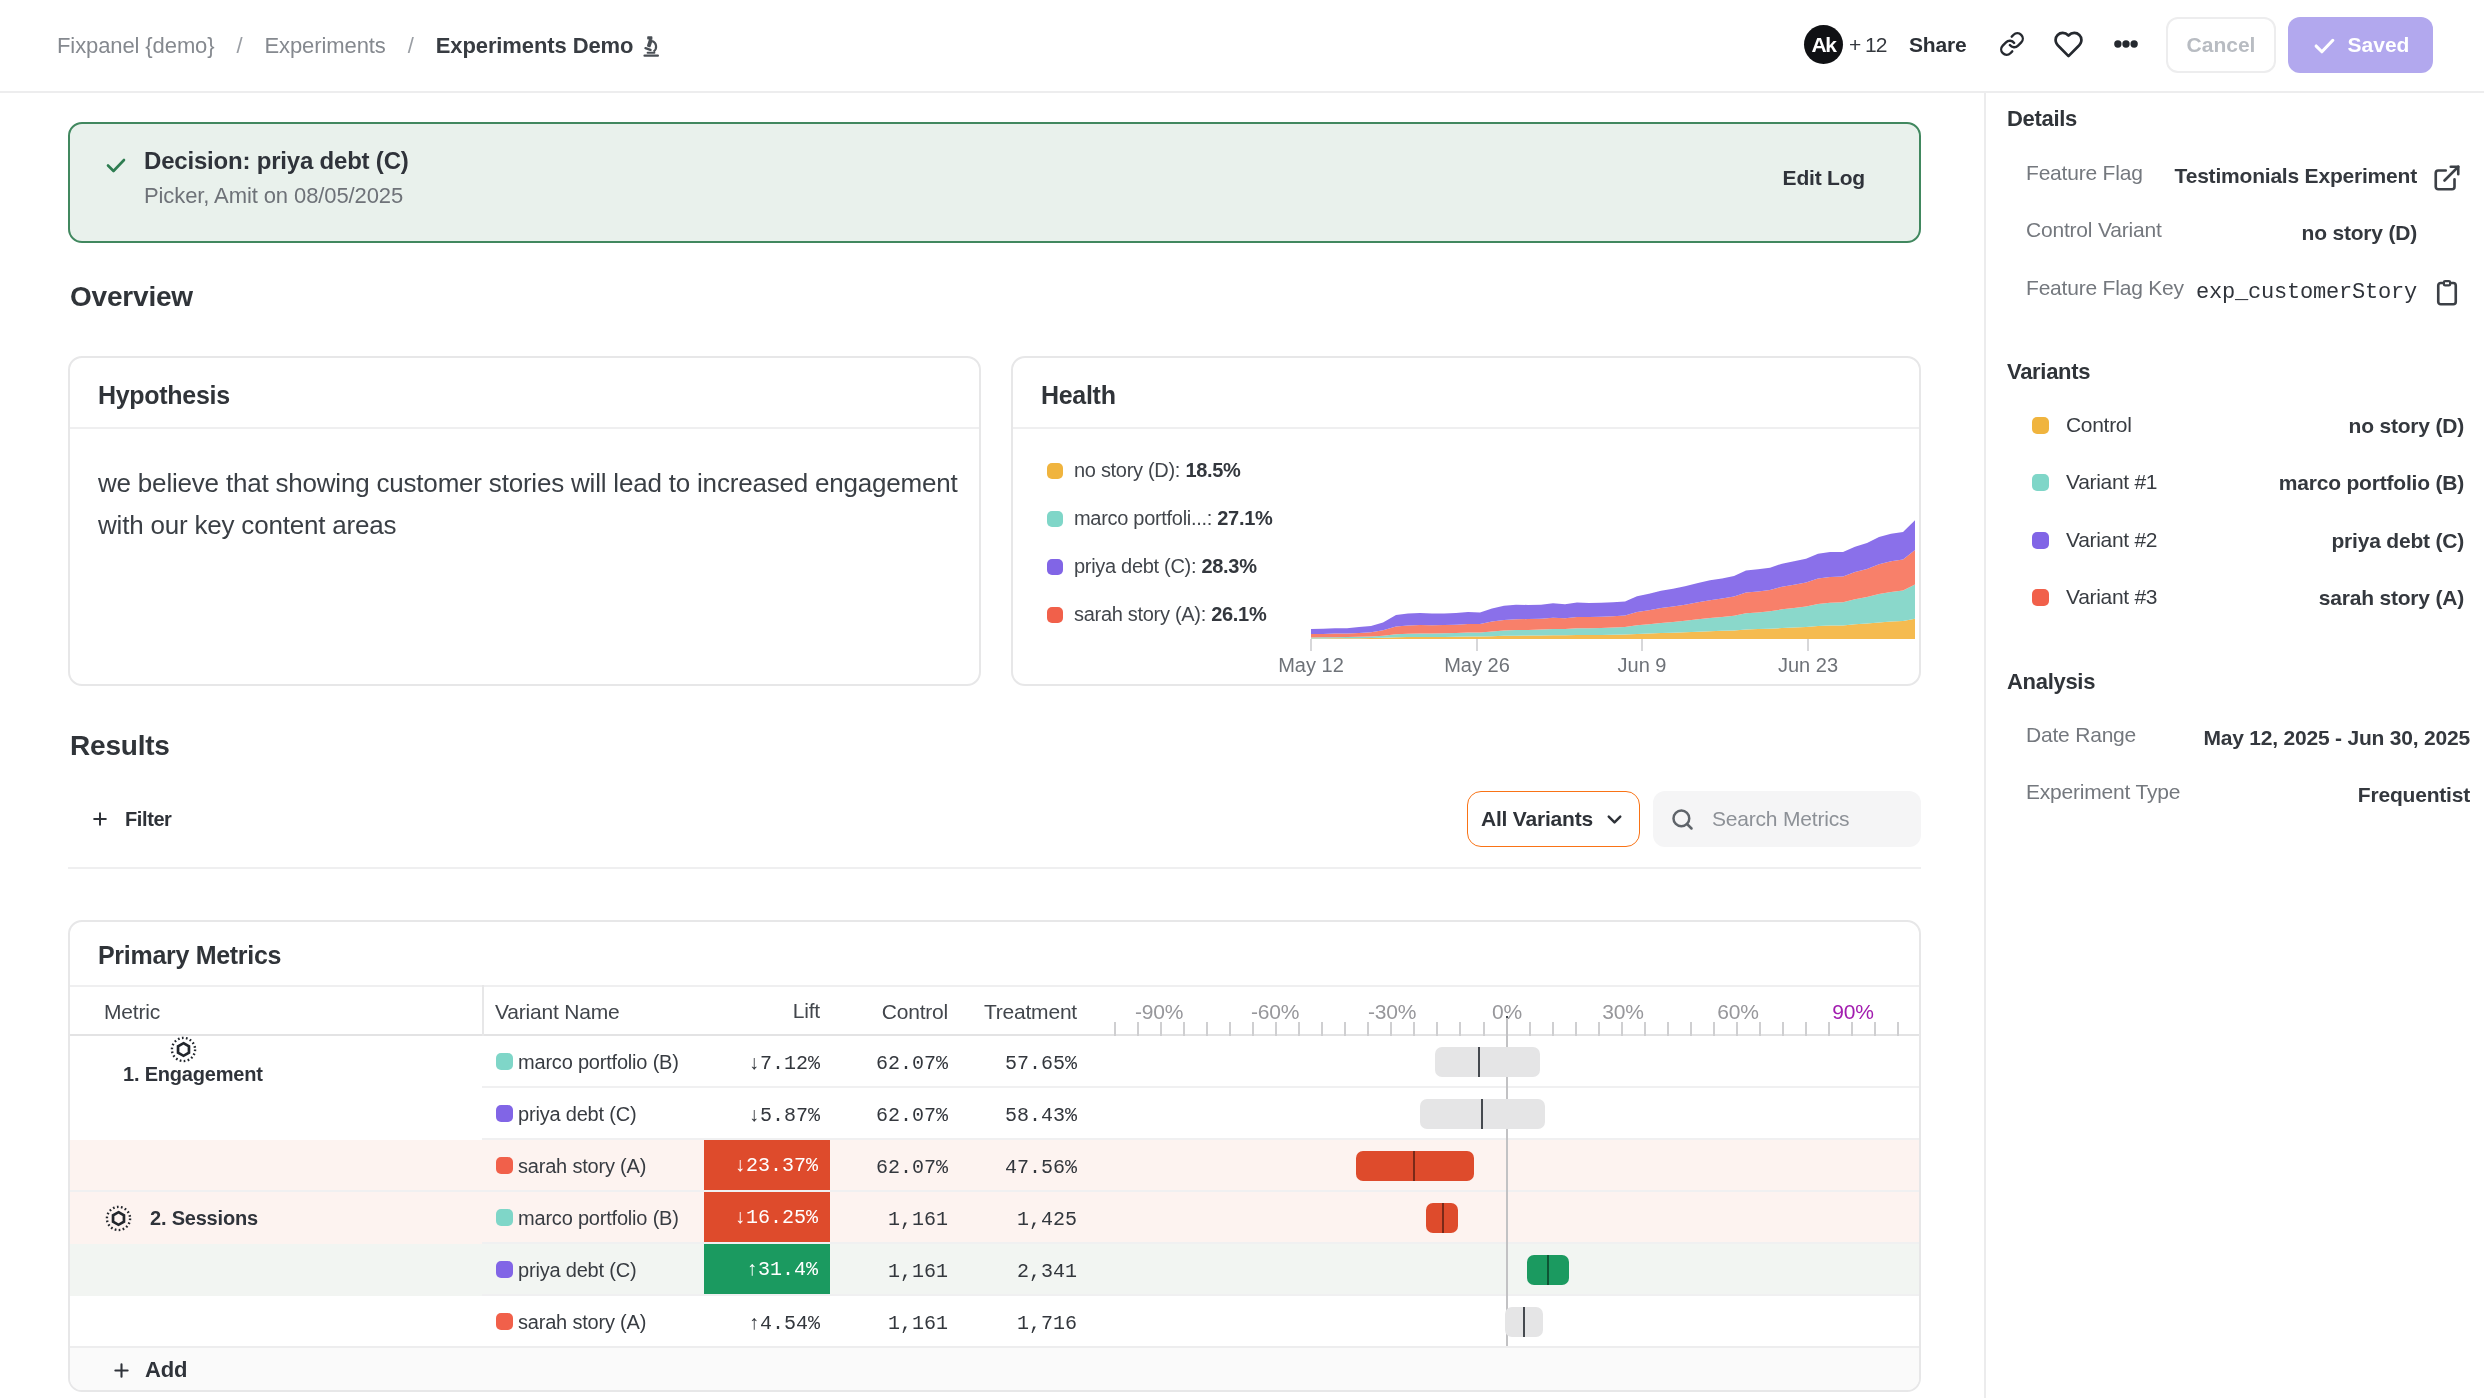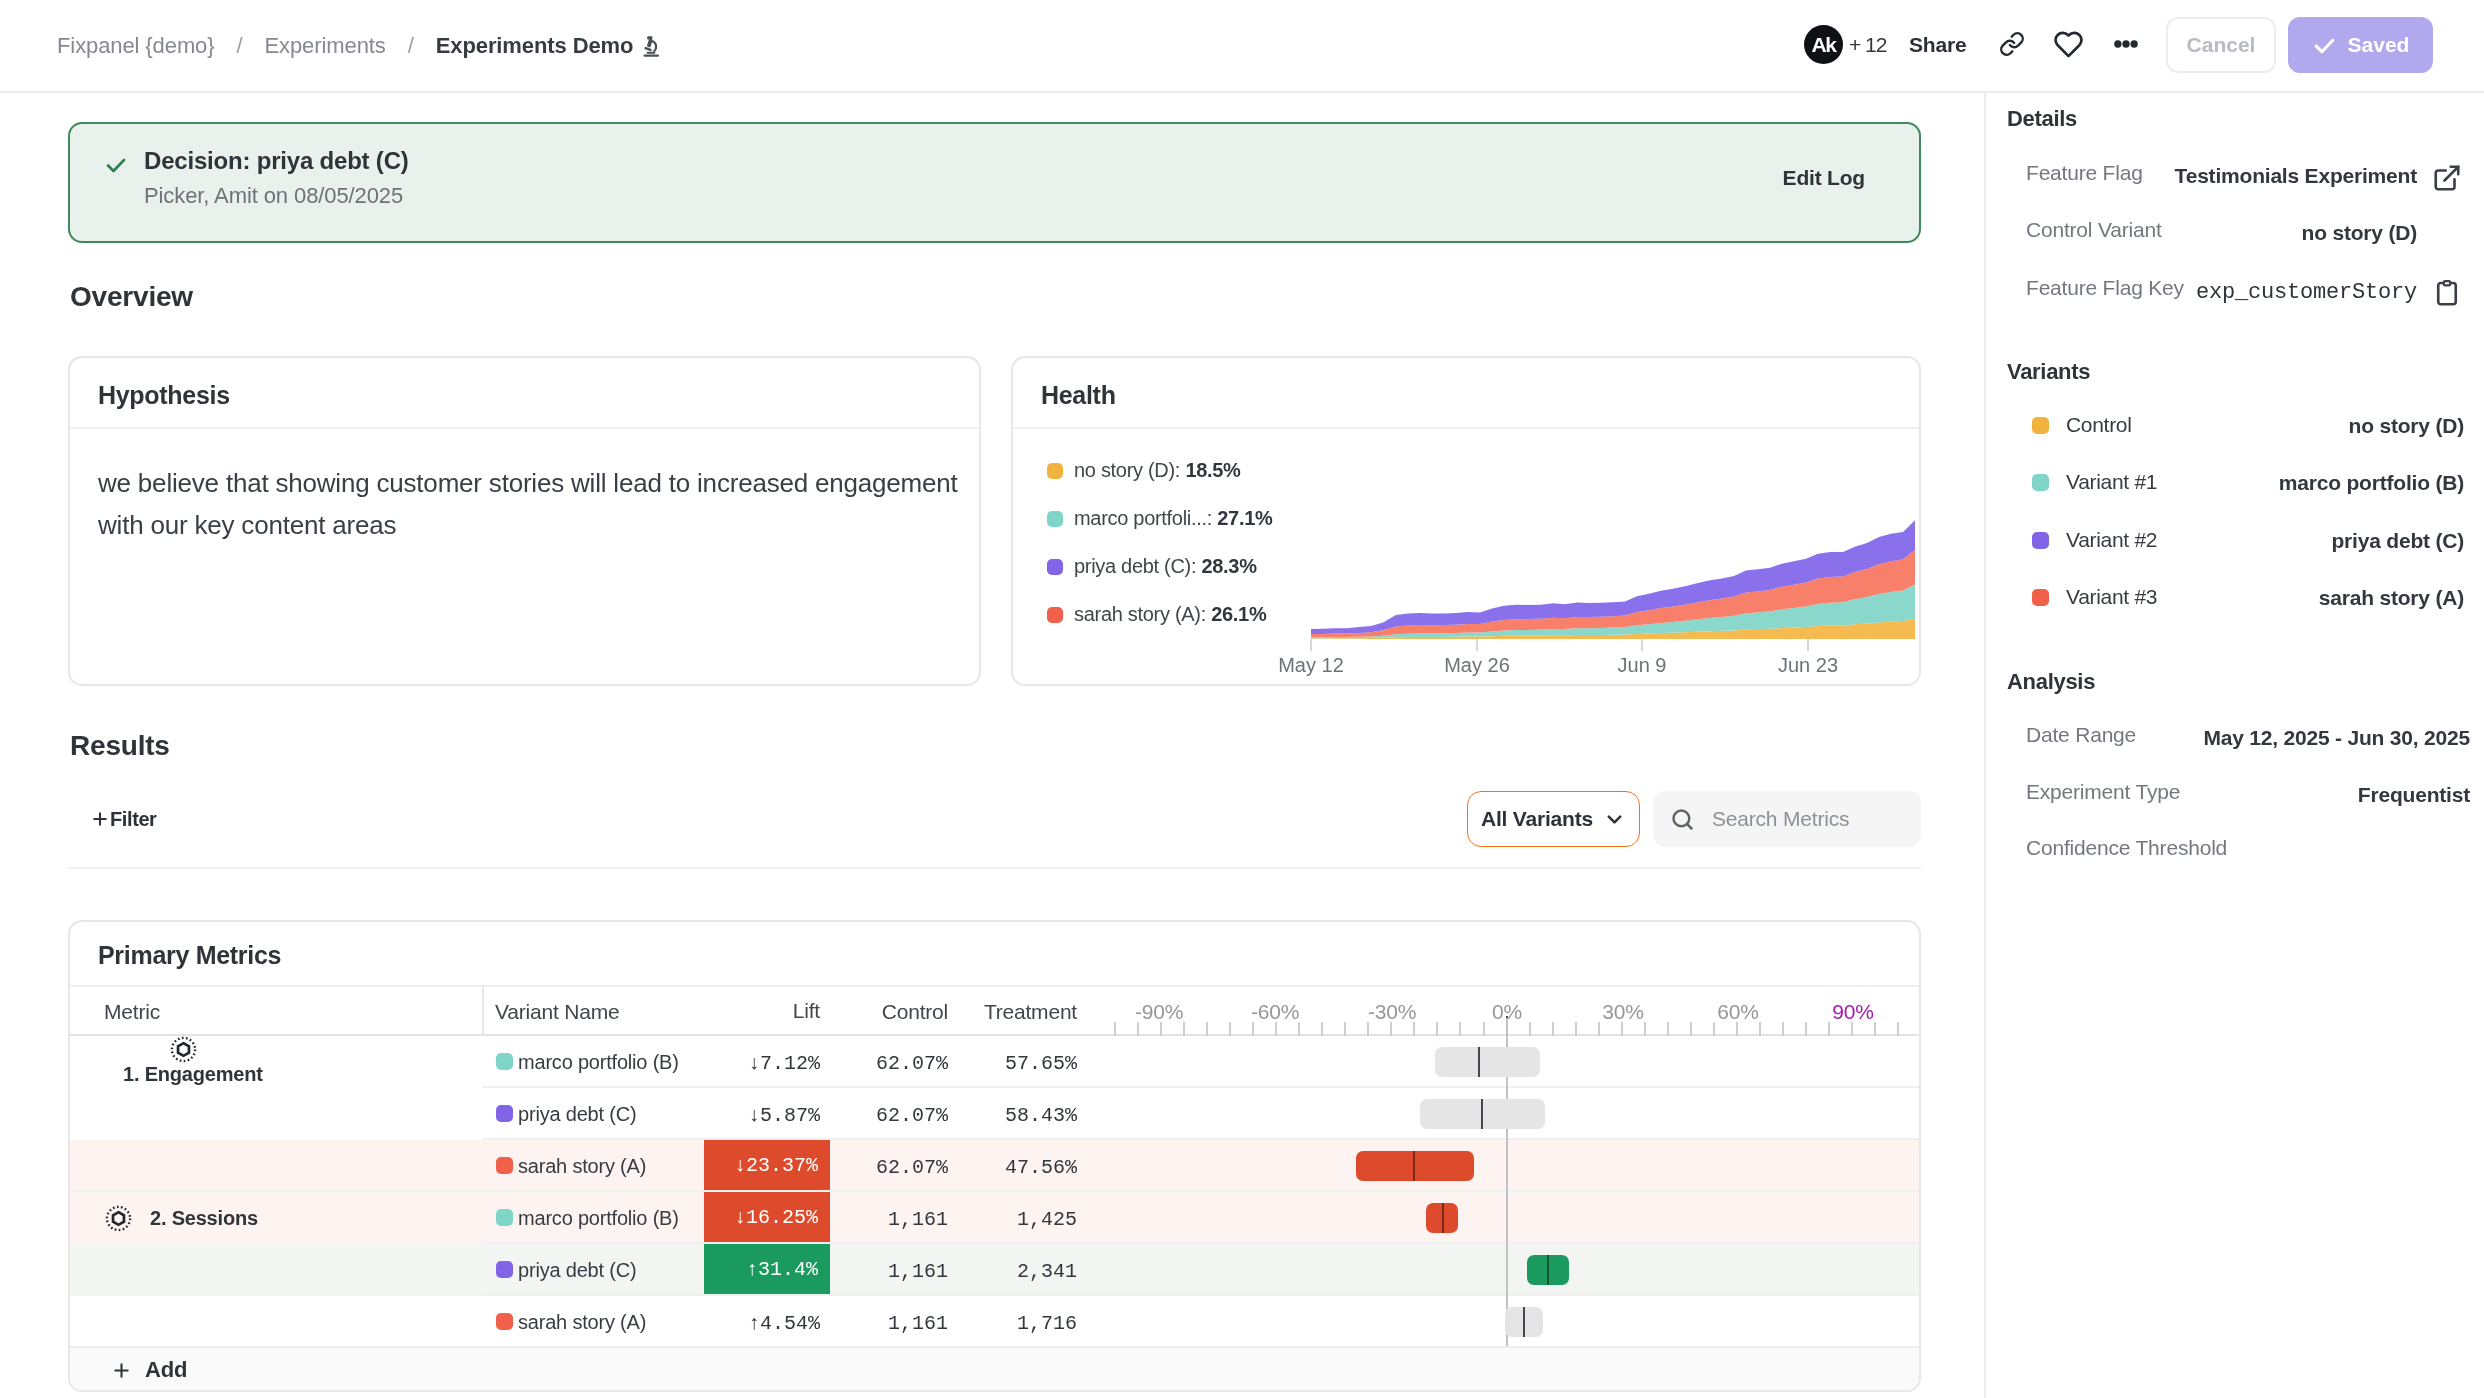--- a/index.html
+++ b/index.html
@@ -160,21 +160,21 @@
           <text x="795" y="314">Jun 23</text>
 </g>
 </svg>
   </div>
 
   <div class="h2" style="left:70px;top:730px;">Results</div>
   <div class="filterbtn">
       <svg width="20" height="20" viewBox="0 0 24 24" fill="none" stroke="#2e3238" stroke-width="2.4" stroke-linecap="round">
         <path d="M12 5v14M5 12h14"></path>
       </svg>
-      <span style="">Filter</span>
+      <span style="margin-left:15px">Filter</span>
     </div>
   <div class="allvar">All Variants <svg width="23" height="23" viewBox="0 0 24 24" fill="none" stroke="#2e3238" stroke-width="2.6" stroke-linecap="round" stroke-linejoin="round">
         <path d="M6 9l6 6 6-6"></path>
       </svg></div>
   <div class="search">
       <svg width="27" height="27" viewBox="0 0 24 24" fill="none" stroke="#5f646a" stroke-width="2.2" stroke-linecap="round">
         <circle cx="11" cy="11" r="7"></circle>
         <path d="M20 20l-4-4"></path>
       </svg>
       <span style="margin-left:16px">Search Metrics</span>
@@ -368,18 +368,15 @@
 
     <div class="sb-h" style="top:576px;">Analysis</div>
     <div class="abs" style="left:0;right:0;top:630px;height:34px;">
       <span class="sb-lab">Date Range</span>
       <span class="sb-val" style="right:14px;top:3px;">May 12, 2025 - Jun 30, 2025</span>
     </div>
     <div class="abs" style="left:0;right:0;top:687px;height:34px;">
       <span class="sb-lab">Experiment Type</span>
       <span class="sb-val" style="right:14px;top:3px;">Frequentist</span>
     </div>
-    <div class="abs" style="left:0;right:0;top:743px;height:34px;">
-      <span class="sb-lab">Confidence Threshold</span>
-    </div>
   </div>
 
 </div>
 
 </body></html>

